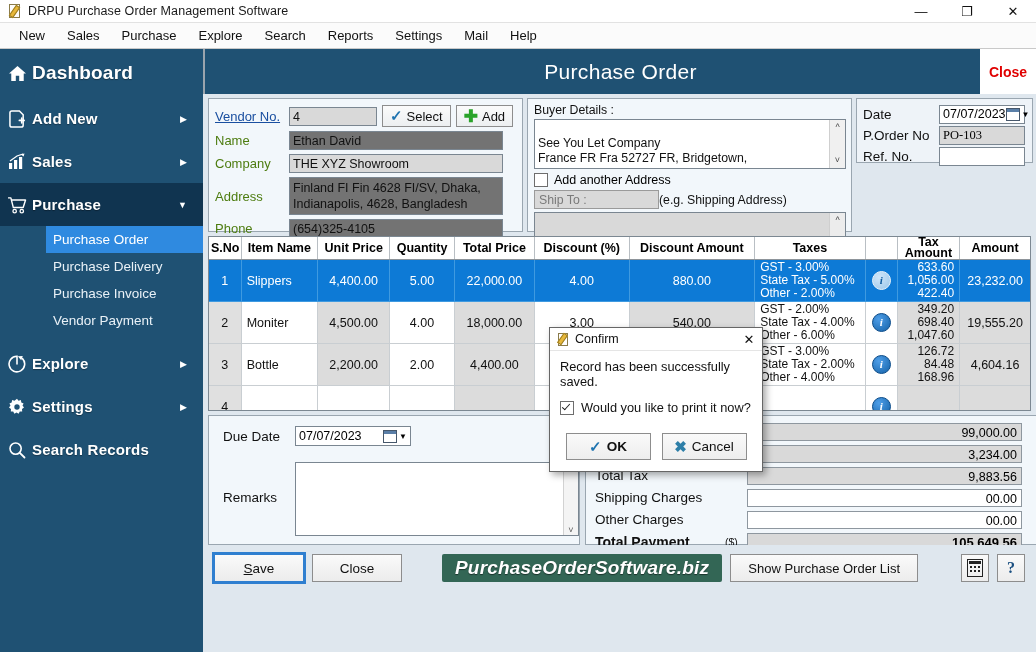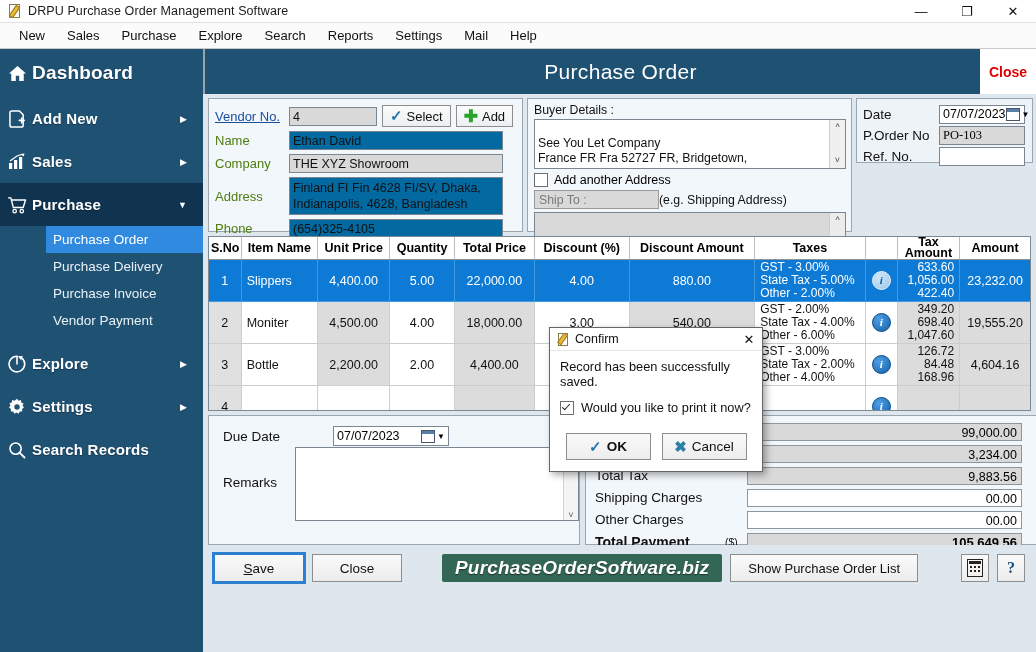--- a/index.html
+++ b/index.html
@@ -52,21 +52,21 @@
   .topform{display:flex;gap:4px;height:134px;}
   .grp{border:1px solid #9aa6b0;background:#f2f7fb;position:relative;}
   .grp.vendor{width:302px;padding:6px 5px 0 6px;}
   .grp.buyer{flex:1;padding:4px 5px 0 6px;}
   .grp.meta{width:175px;padding:0;background:#eef3f8;border:1px solid #9aa6b0;height:63px;}
   .meta-wrap{width:175px;}
 
   .row{display:flex;align-items:center;margin-bottom:4px;}
   .lbl{width:74px;font-size:13px;color:#4d7c0f;flex:none;}
   .lbl.link{color:#1a4fa0;text-decoration:underline;}
-  .fld{border:1px solid #7a8691;background:#0369a1;height:19px;line-height:19px;padding:0 3px;font-size:12.5px;color:#111;box-sizing:border-box;}
+  .fld{border:1px solid #7a8691;background:#737373;height:19px;line-height:19px;padding:0 3px;font-size:12.5px;color:#111;box-sizing:border-box;}
   .fld.ro{background:#d9d9d9;}
   .fld.vno{width:88px;}
   .fld.wide{width:214px;}
   .fld.addr{height:38px;line-height:16px;padding-top:2px;white-space:pre-line;}
   .btn{border:1px solid #8d8d8d;background:linear-gradient(#fbfbfb,#eceff1);height:22px;display:inline-flex;align-items:center;gap:4px;padding:0 7px;font-size:13px;color:#111;box-sizing:border-box;}
   .chk{width:12px;height:12px;border:1px solid #6d6d6d;background:#fff;display:inline-block;flex:none;position:relative;}
   .chk.on:after{content:"";position:absolute;left:3px;top:0px;width:3px;height:7px;border:solid #1a1a1a;border-width:0 1.6px 1.6px 0;transform:rotate(42deg);}
 
   .ta{border:1px solid #7a8691;background:#fff;height:46px;font-size:12.3px;line-height:15px;padding:1px 3px;position:relative;overflow:hidden;color:#111;white-space:pre-line;}
   .ta .sb{position:absolute;right:0;top:0;width:15px;height:100%;background:#f0f0f0;border-left:1px solid #cfcfcf;display:flex;flex-direction:column;justify-content:space-between;align-items:center;font-size:9px;color:#444;}
@@ -109,21 +109,21 @@
   .ico-note:before{content:"";position:absolute;left:2px;top:3px;width:9px;height:1.5px;background:#2f8a3f;box-shadow:0 3px 0 #2f8a3f,0 6px 0 #2f8a3f;}
   .ico-note:after{content:"";position:absolute;right:-3px;top:1px;width:3px;height:13px;background:#e8b83a;transform:rotate(32deg);border:1px solid #9a7d25;}
   .ico-clear{width:17px;height:17px;background:#fff;border:1px solid #6b6b6b;position:relative;flex:none;}
   .ico-clear:before{content:"";position:absolute;left:2px;top:3px;width:9px;height:1.5px;background:#2f8a3f;box-shadow:0 3px 0 #2f8a3f,0 6px 0 #2f8a3f;}
   .ico-clear:after{content:"";position:absolute;left:7px;top:1px;width:12px;height:1.8px;background:#111;transform:rotate(40deg);box-shadow:0 0 0 0 #000;}
 
   
   .bottom{display:flex;gap:5px;margin-top:4px;height:130px;}
   .bleft{flex:1;border:1px solid #9aa6b0;background:#f2f7fb;padding:10px 0 0 14px;}
   .bright{width:427px;border:1px solid #9aa6b0;background:#f2f7fb;padding:6px 17px 0 9px;flex:none;}
-  .ddrow{display:flex;align-items:center;margin-bottom:1px;gap:38px;}
+  .ddrow{display:flex;align-items:center;margin-bottom:16px;}
   .ddlbl{font-size:13.5px;width:72px;color:#111;}
   .datefld{border:1px solid #7a8691;background:#fff;height:20px;width:116px;display:flex;align-items:center;justify-content:space-between;padding:0 3px;font-size:12.5px;box-sizing:border-box;}
   .rmrow{display:flex;align-items:flex-start;}
   .rmlbl{font-size:13.5px;width:72px;color:#111;padding-top:28px;}
   .rmbox{border:1px solid #7a8691;background:#fff;width:282px;height:72px;position:relative;}
   .rmbox .sb{position:absolute;right:0;top:0;width:14px;height:100%;background:#f4f4f4;border-left:1px solid #d2d2d2;display:flex;flex-direction:column;justify-content:space-between;align-items:center;font-size:9px;color:#555;}
 
   .trow{display:flex;align-items:center;height:19px;margin-bottom:3px;}
   .tlbl{width:152px;font-size:13.5px;color:#111;}
   .tlbl.bold{font-weight:bold;font-size:14px;}

